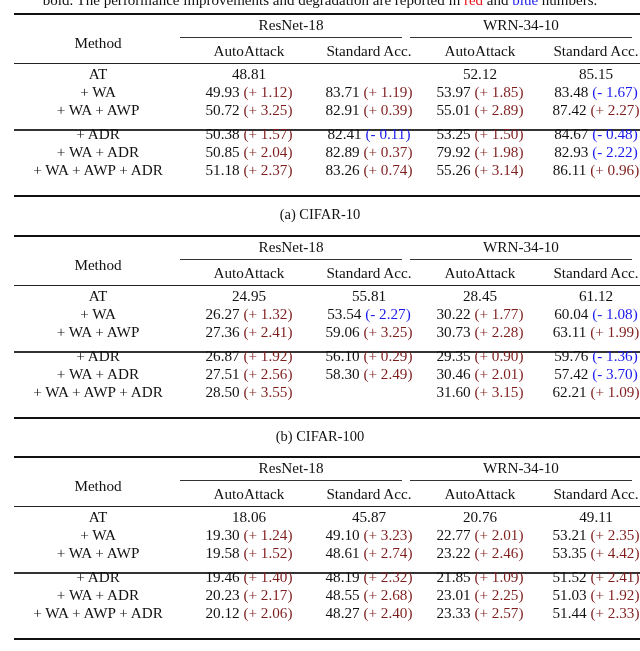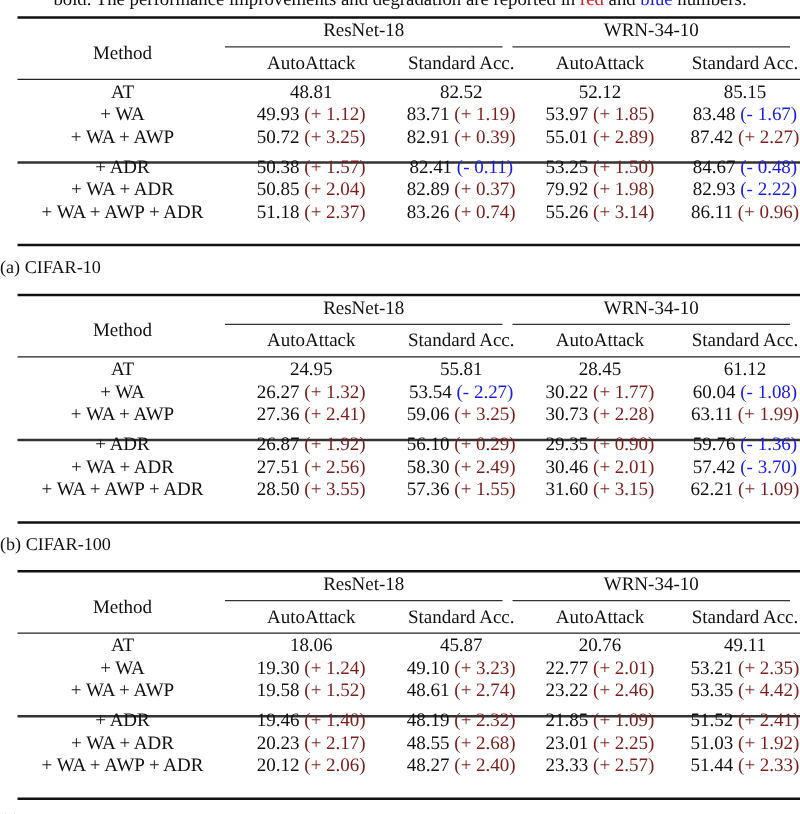--- a/index.html
+++ b/index.html
@@ -19,21 +19,21 @@
     .rule-thin { position: absolute; left: 0; right: 0; height: 1px; background: #222; }
     .cmid { position: absolute; height: 1px; background: #333; }
     .cell {
       position: absolute; font-size: 15.2px; line-height: 18px;
       text-align: center; white-space: nowrap;
     }
     .val b { font-weight: normal; }
     .pos { color: #7f1d1d; }
     .neg { color: #1a1aee; }
     .caption {
-      position: absolute; left: 0; width: 640px; text-align: left;
+      position: absolute; left: 0; width: 640px; text-align: center;
       font-size: 14.5px; line-height: 18px;
     }
   </style>
 </head>
 <body>
 
 <div class="topcap"><span>bold. The performance improvements and degradation are reported in </span><span class="red">red</span><span> and </span><span class="blue">blue</span><span> numbers.</span></div>
 
 <div id="tables-root">
     <div class="block" style="top: 13px; height: 200px;">
@@ -45,21 +45,20 @@
       <div class="cmid" style="left:396px;width:222px;top:24px"></div>
       <div class="cell" style="left:175px;width:120px;top:29px">AutoAttack</div>
       <div class="cell" style="left:295px;width:120px;top:29px">Standard Acc.</div>
       <div class="cell" style="left:406px;width:120px;top:29px">AutoAttack</div>
       <div class="cell" style="left:522px;width:120px;top:29px">Standard Acc.</div>
       <div class="rule-thin" style="top:50px"></div>
       <div class="rule-thin" style="top:116px;height:2px;background:#333"></div>
       <div class="rule-thick" style="top:182px"></div>
       <div class="cell" style="left:0;width:168px;top:52px">AT</div>
       <div class="cell val" style="left:165px;width:140px;top:52px"><span>48.81</span></div>
-      <div class="cell val" style="left:285px;width:140px;top:52px"><span>82.52</span></div>
       <div class="cell val" style="left:396px;width:140px;top:52px"><span>52.12</span></div>
       <div class="cell val" style="left:512px;width:140px;top:52px"><span>85.15</span></div>
       <div class="cell" style="left:0;width:168px;top:70px">+ WA</div>
       <div class="cell val" style="left:165px;width:140px;top:70px"><span>49.93</span> <span class="pos">(+ 1.12)</span></div>
       <div class="cell val" style="left:285px;width:140px;top:70px"><b>83.71</b> <span class="pos">(+ 1.19)</span></div>
       <div class="cell val" style="left:396px;width:140px;top:70px"><span>53.97</span> <span class="pos">(+ 1.85)</span></div>
       <div class="cell val" style="left:512px;width:140px;top:70px"><span>83.48</span> <span class="neg">(- 1.67)</span></div>
       <div class="cell" style="left:0;width:168px;top:88px">+ WA + AWP</div>
       <div class="cell val" style="left:165px;width:140px;top:88px"><span>50.72</span> <span class="pos">(+ 3.25)</span></div>
       <div class="cell val" style="left:285px;width:140px;top:88px"><span>82.91</span> <span class="pos">(+ 0.39)</span></div>
@@ -116,21 +115,20 @@
       <div class="cell val" style="left:285px;width:140px;top:112px"><span>56.10</span> <span class="pos">(+ 0.29)</span></div>
       <div class="cell val" style="left:396px;width:140px;top:112px"><span>29.35</span> <span class="pos">(+ 0.90)</span></div>
       <div class="cell val" style="left:512px;width:140px;top:112px"><span>59.76</span> <span class="neg">(- 1.36)</span></div>
       <div class="cell" style="left:0;width:168px;top:130px">+ WA + ADR</div>
       <div class="cell val" style="left:165px;width:140px;top:130px"><span>27.51</span> <span class="pos">(+ 2.56)</span></div>
       <div class="cell val" style="left:285px;width:140px;top:130px"><span>58.30</span> <span class="pos">(+ 2.49)</span></div>
       <div class="cell val" style="left:396px;width:140px;top:130px"><span>30.46</span> <span class="pos">(+ 2.01)</span></div>
       <div class="cell val" style="left:512px;width:140px;top:130px"><span>57.42</span> <span class="neg">(- 3.70)</span></div>
       <div class="cell" style="left:0;width:168px;top:148px">+ WA + AWP + ADR</div>
       <div class="cell val" style="left:165px;width:140px;top:148px"><b>28.50</b> <span class="pos">(+ 3.55)</span></div>
-      <div class="cell val" style="left:285px;width:140px;top:148px"><span>57.36</span> <span class="pos">(+ 1.55)</span></div>
       <div class="cell val" style="left:396px;width:140px;top:148px"><b>31.60</b> <span class="pos">(+ 3.15)</span></div>
       <div class="cell val" style="left:512px;width:140px;top:148px"><span>62.21</span> <span class="pos">(+ 1.09)</span></div>
     </div>
     <div class="caption" style="top: 427px;">(b) CIFAR-100</div>
     <div class="block" style="top: 456px; height: 200px;">
       <div class="rule-thick" style="top:0"></div>
       <div class="cell" style="left:0;width:168px;top:21px">Method</div>
       <div class="cell" style="left:166px;width:222px;top:3px">ResNet-18</div>
       <div class="cell" style="left:396px;width:222px;top:3px">WRN-34-10</div>
       <div class="cmid" style="left:166px;width:222px;top:24px"></div>

